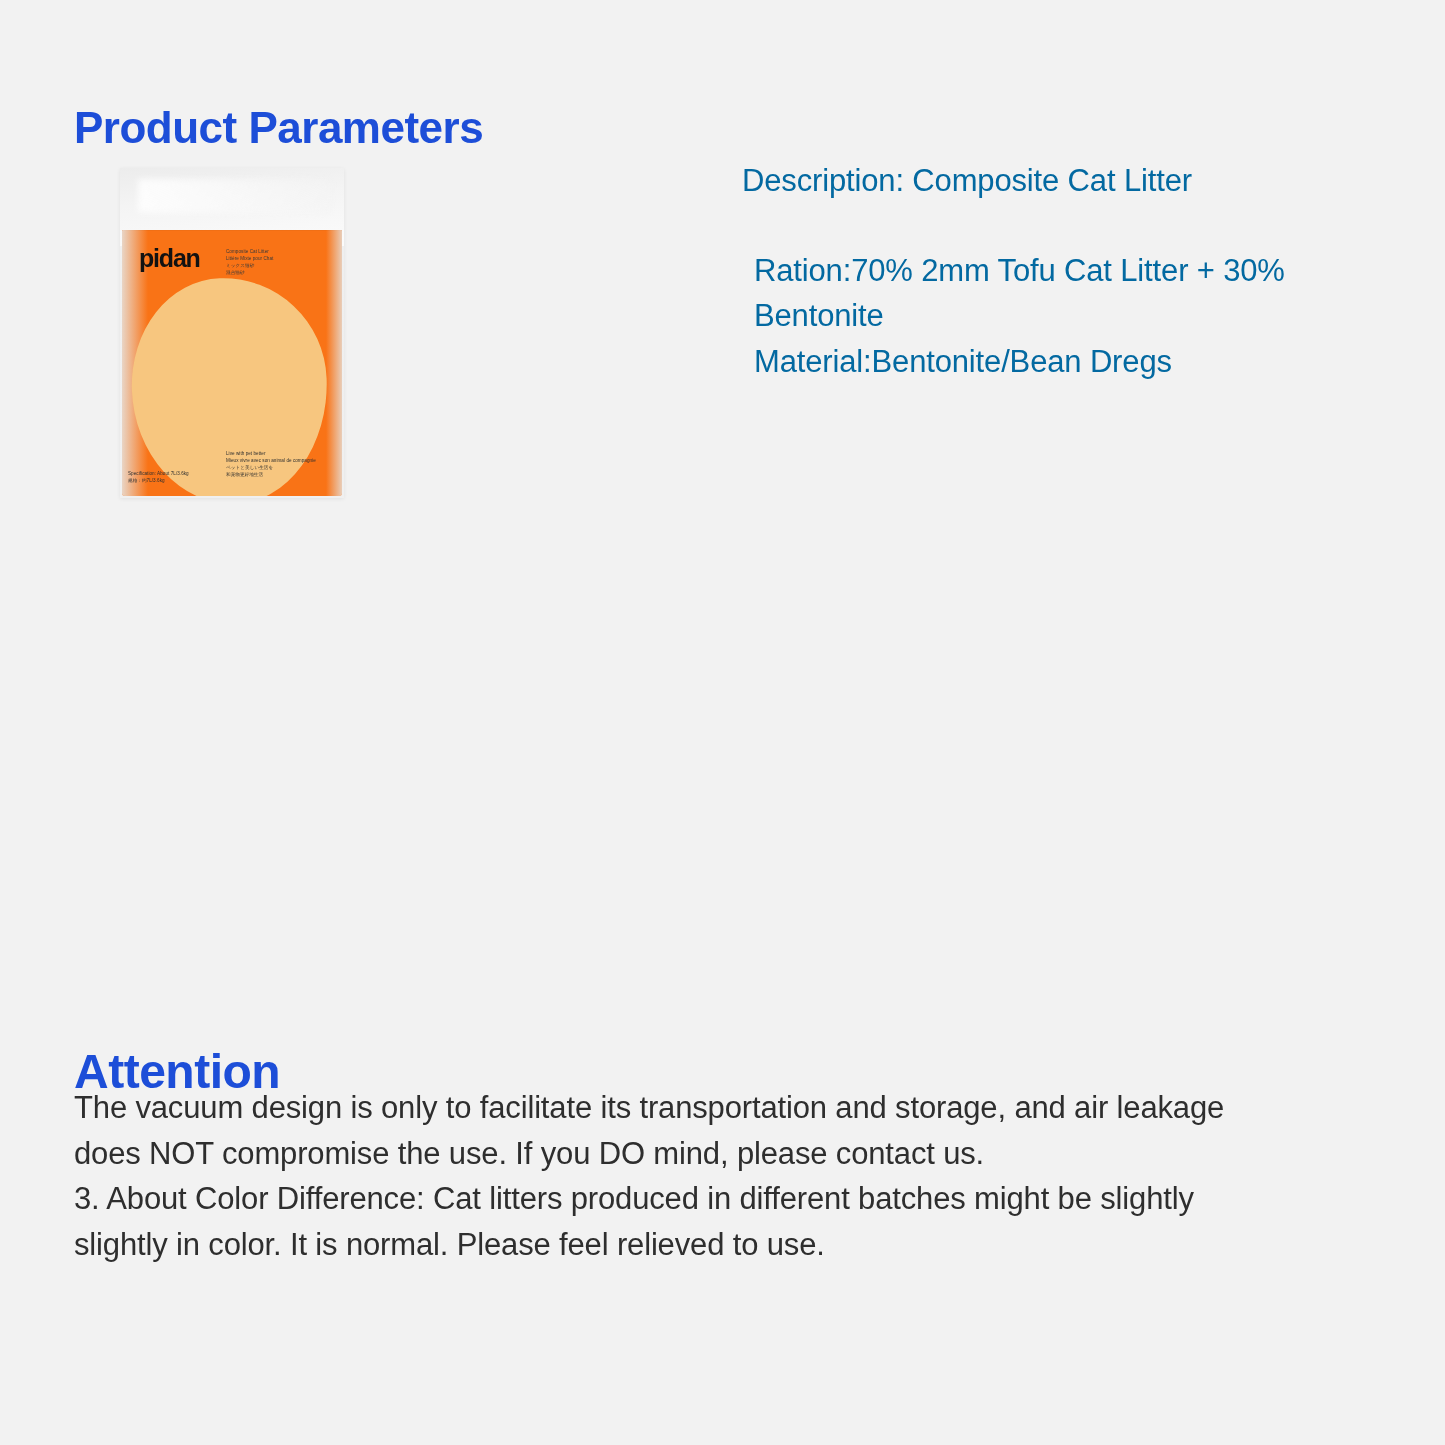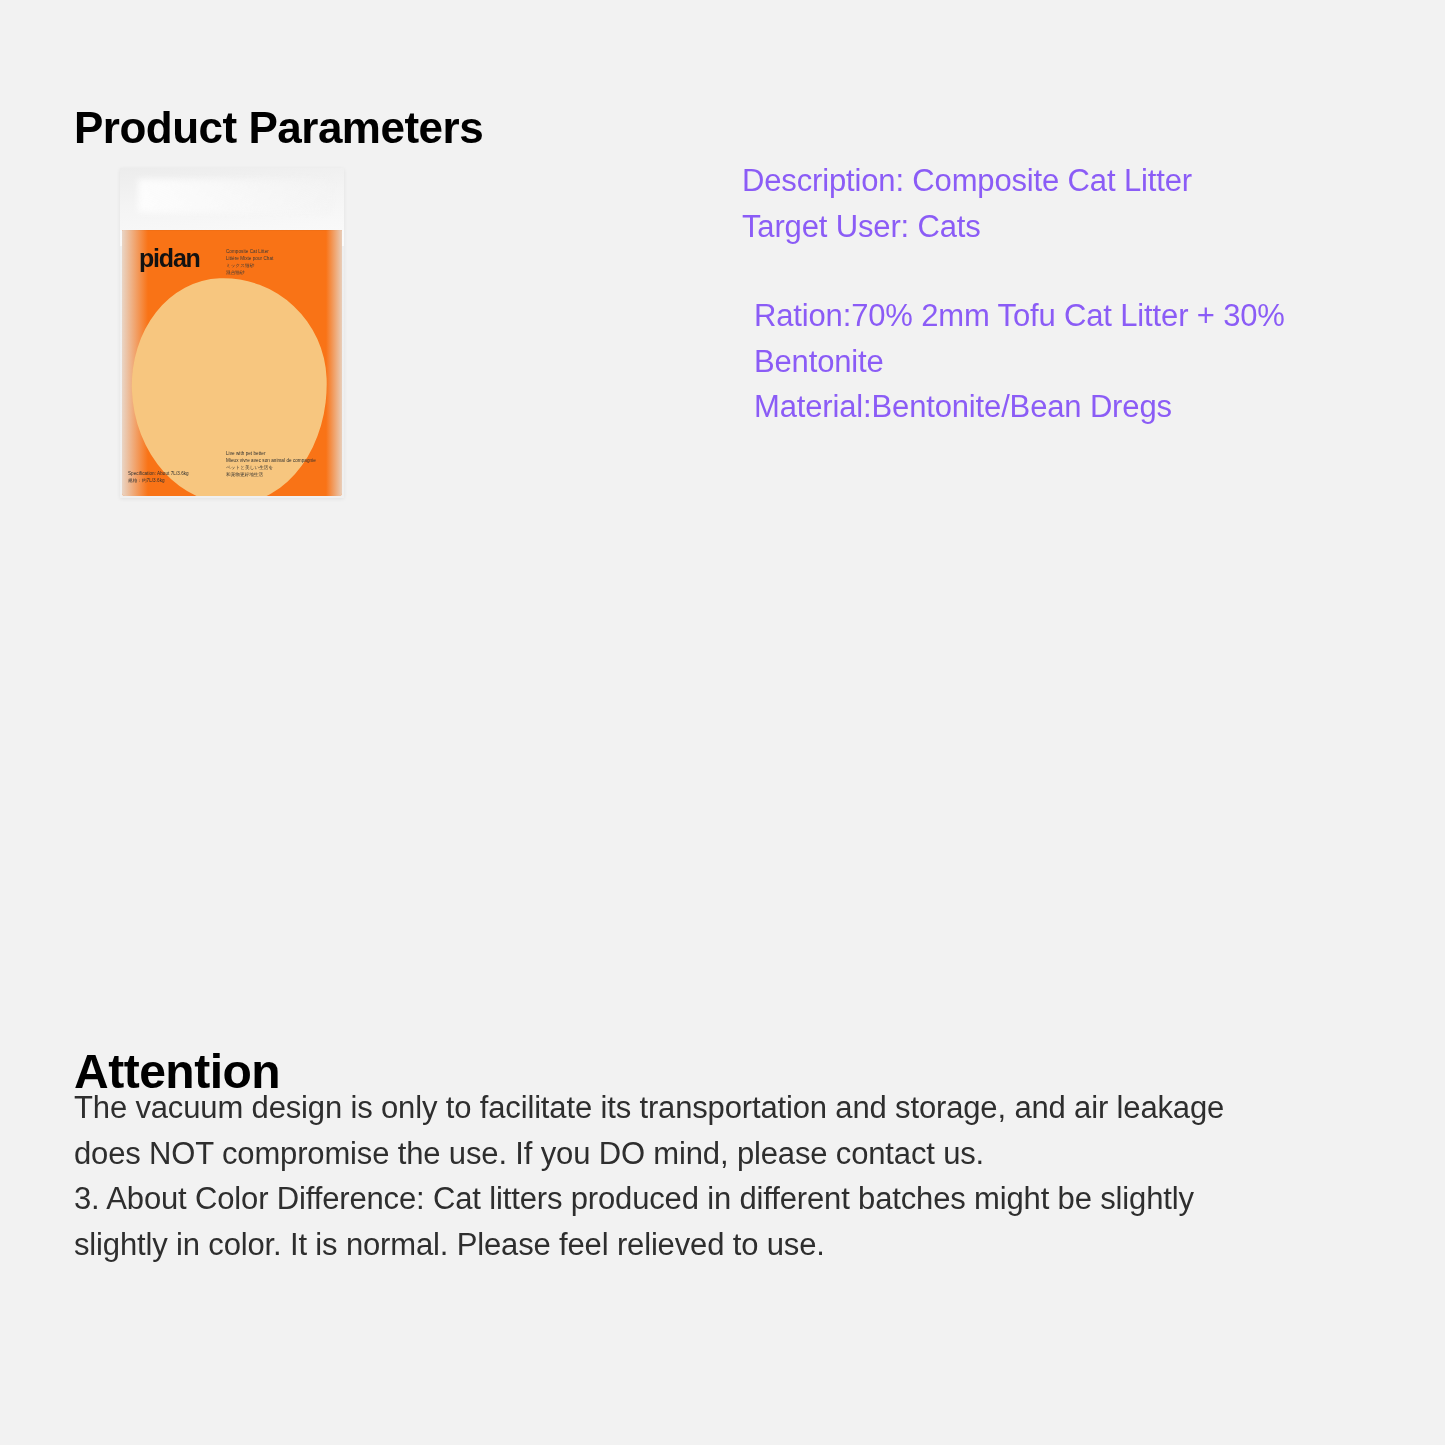--- a/index.html
+++ b/index.html
@@ -13,21 +13,21 @@
     font-family: "Liberation Sans", sans-serif;
     color: #2b2b2b;
     overflow: hidden;
     position: relative;
   }
 
   
   .section-title {
     position: absolute;
     font-weight: bold;
-    color: #000000;
+    color: #1d4ed8;
     letter-spacing: -0.5px;
     white-space: nowrap;
   }
   #product-parameters-title {
     left: 74px;
     top: 74px;
     font-size: 44px;
   }
   #attention-title {
     left: 74px;
@@ -153,21 +153,21 @@
   .spec-group {
     margin-bottom: 44px;
   }
   .spec-group:last-child {
     margin-bottom: 0;
     margin-left: 12px;
   }
   .spec-line {
     font-size: 31px;
     line-height: 1.47;
-    color: #8b5cf6;
+    color: #0369a1;
     letter-spacing: -0.15px;
   }
 
   
   #attention-body {
     position: absolute;
     left: 74px;
     top: 1085px;
     width: 1320px;
   }
@@ -212,21 +212,20 @@
       <div>Specification: About 7L/3.6kg</div>
       <div>规格：约7L/3.6kg</div>
     </div>
   </div>
 </figure>
 
 <div id="spec-list">
 
   <div class="spec-group">
     <div class="spec-line">Description: Composite Cat Litter</div>
-    <div class="spec-line">Target User: Cats</div>
   </div>
 
 
   <div class="spec-group">
     <div class="spec-line">Ration:70% 2mm Tofu Cat Litter + 30%</div>
     <div class="spec-line">Bentonite</div>
     <div class="spec-line">Material:Bentonite/Bean Dregs</div>
   </div>
 
 </div>

